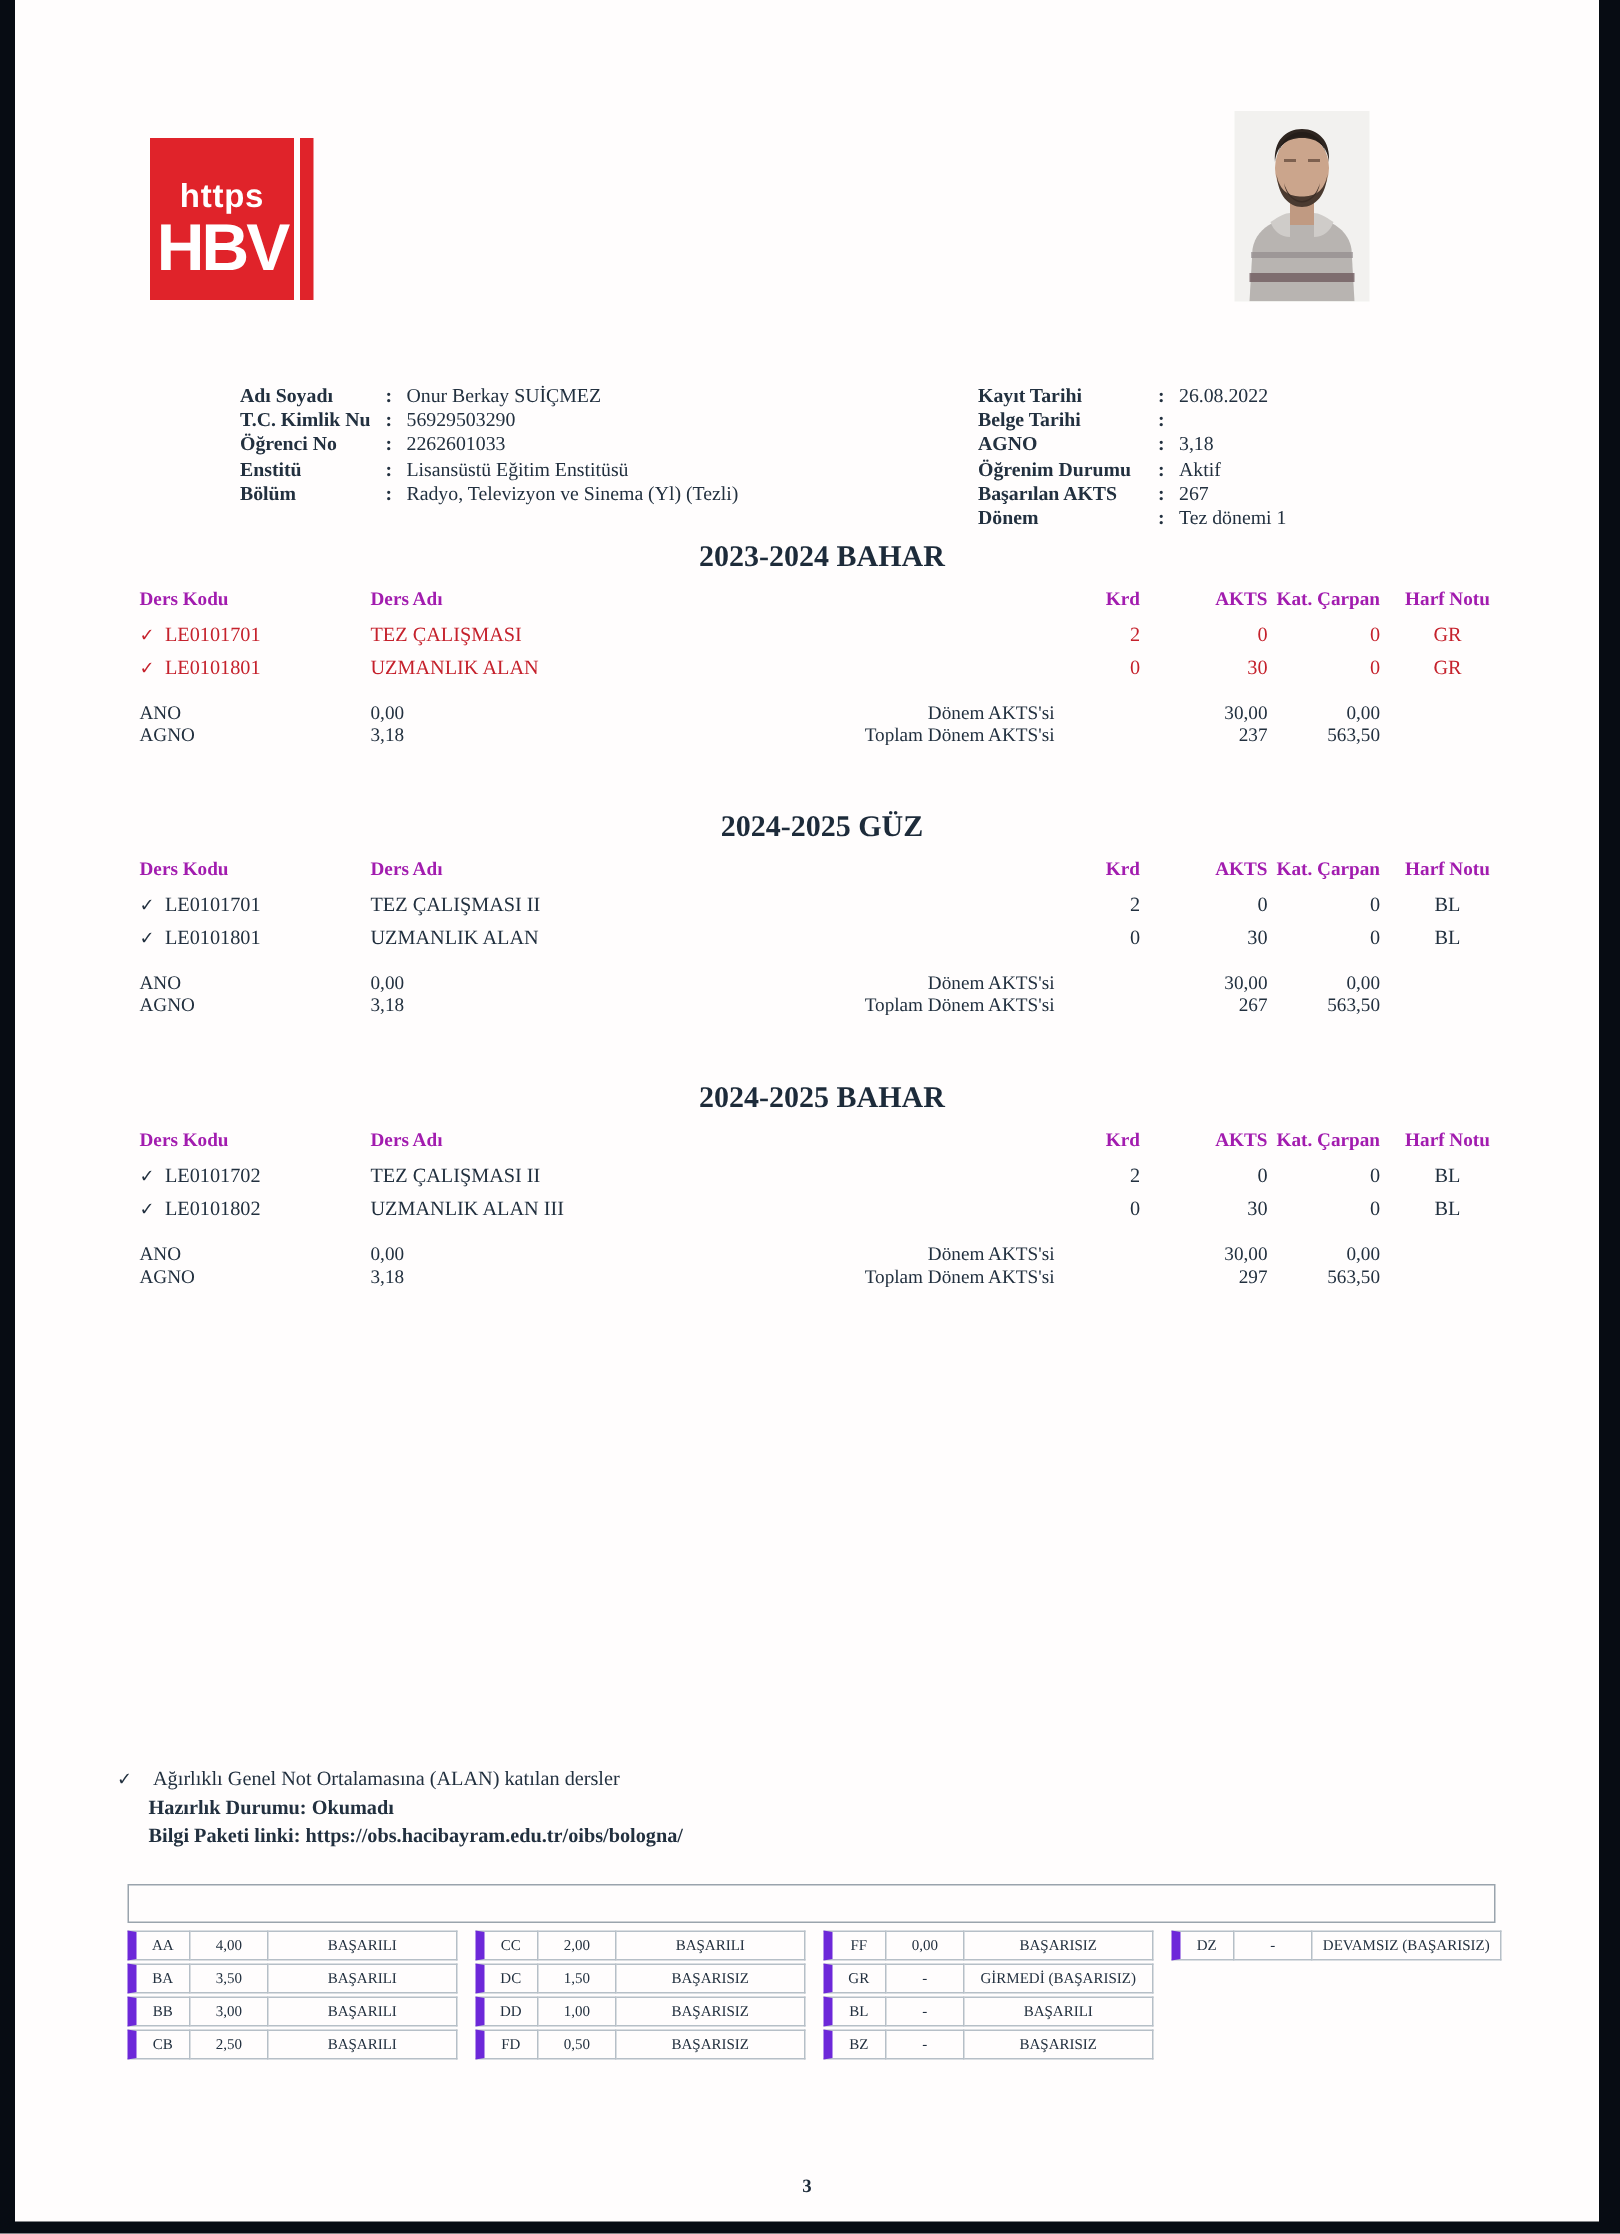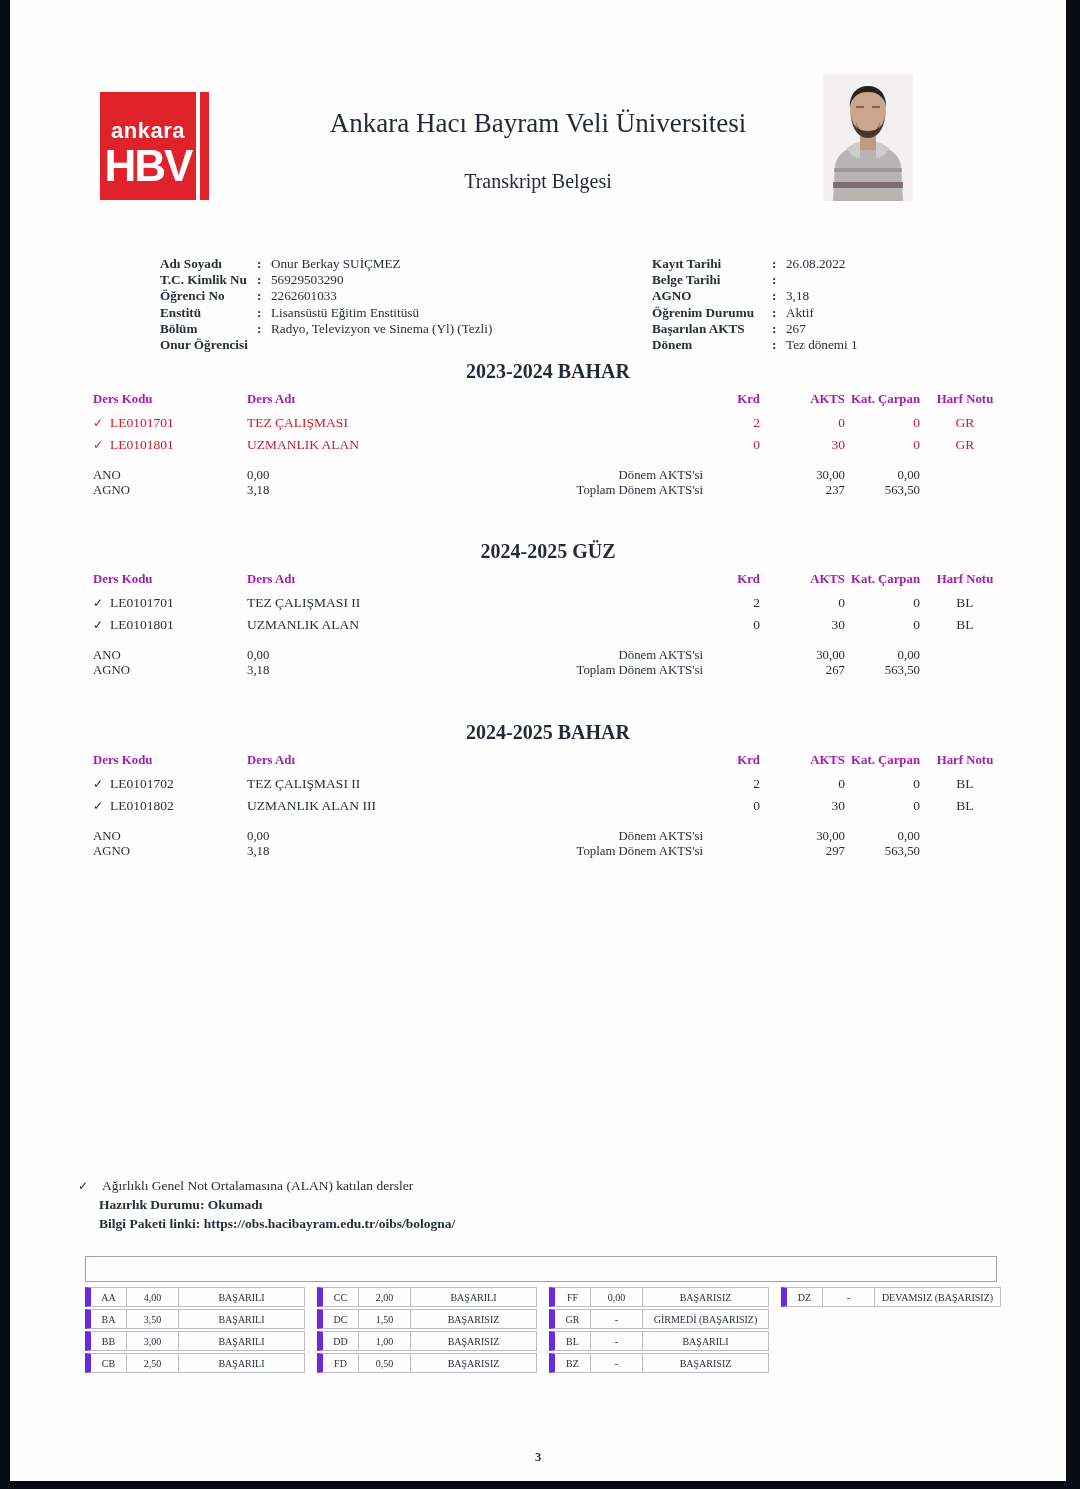--- a/index.html
+++ b/index.html
@@ -93,28 +93,26 @@
     text-align:center; font-weight:bold; font-size:12.5px; color:#1d2b3a;
   }
 </style>
 </head>
 <body>
 
 <div class="page">
 
   <div class="logo">
     <div class="logo-box">
-      <div class="l1">ankara</div>
+      <div class="l1">https</div>
       <div class="l2">HBV</div>
     </div>
     <div class="logo-bar"></div>
   </div>
 
-  <div class="uni-title">Ankara Hacı Bayram Veli Üniversitesi</div>
-  <div class="doc-title">Transkript Belgesi</div>
 
   <div class="photo">
     <svg width="90" height="127" viewBox="0 0 90 127" xmlns="http://www.w3.org/2000/svg">
       <rect x="0" y="0" width="90" height="127" fill="#f2f1ef"></rect>
 
       <path d="M10 127 L12 92 C14 80 24 74 33 72 L57 72 C66 74 76 80 78 92 L80 127 Z" fill="#b8b4b1"></path>
       <path d="M10 108 L80 108 L80 114 L10 114 Z" fill="#6f5b5f" opacity="0.8"></path>
       <path d="M11 94 L79 94 L79 98 L11 98 Z" fill="#8a8486" opacity="0.6"></path>
 
       <path d="M24 74 C30 70 34 68 37 68 L37 84 C31 84 26 80 24 74 Z" fill="#cfccc9"></path>
@@ -153,23 +151,20 @@
     </div>
     <div class="info-row">
       <span class="lbl">Enstitü</span>
       <span class="colon">:</span>
       <span class="val">Lisansüstü Eğitim Enstitüsü</span>
     </div>
     <div class="info-row">
       <span class="lbl">Bölüm</span>
       <span class="colon">:</span>
       <span class="val">Radyo, Televizyon ve Sinema (Yl) (Tezli)</span>
-    </div>
-    <div class="info-row">
-      <span class="lbl" style="width:auto">Onur Öğrencisi</span>
     </div>
   </div>
 
   <div class="info info-right">
     <div class="info-row">
       <span class="lbl">Kayıt Tarihi</span>
       <span class="colon">:</span>
       <span class="val">26.08.2022</span>
     </div>
     <div class="info-row">

